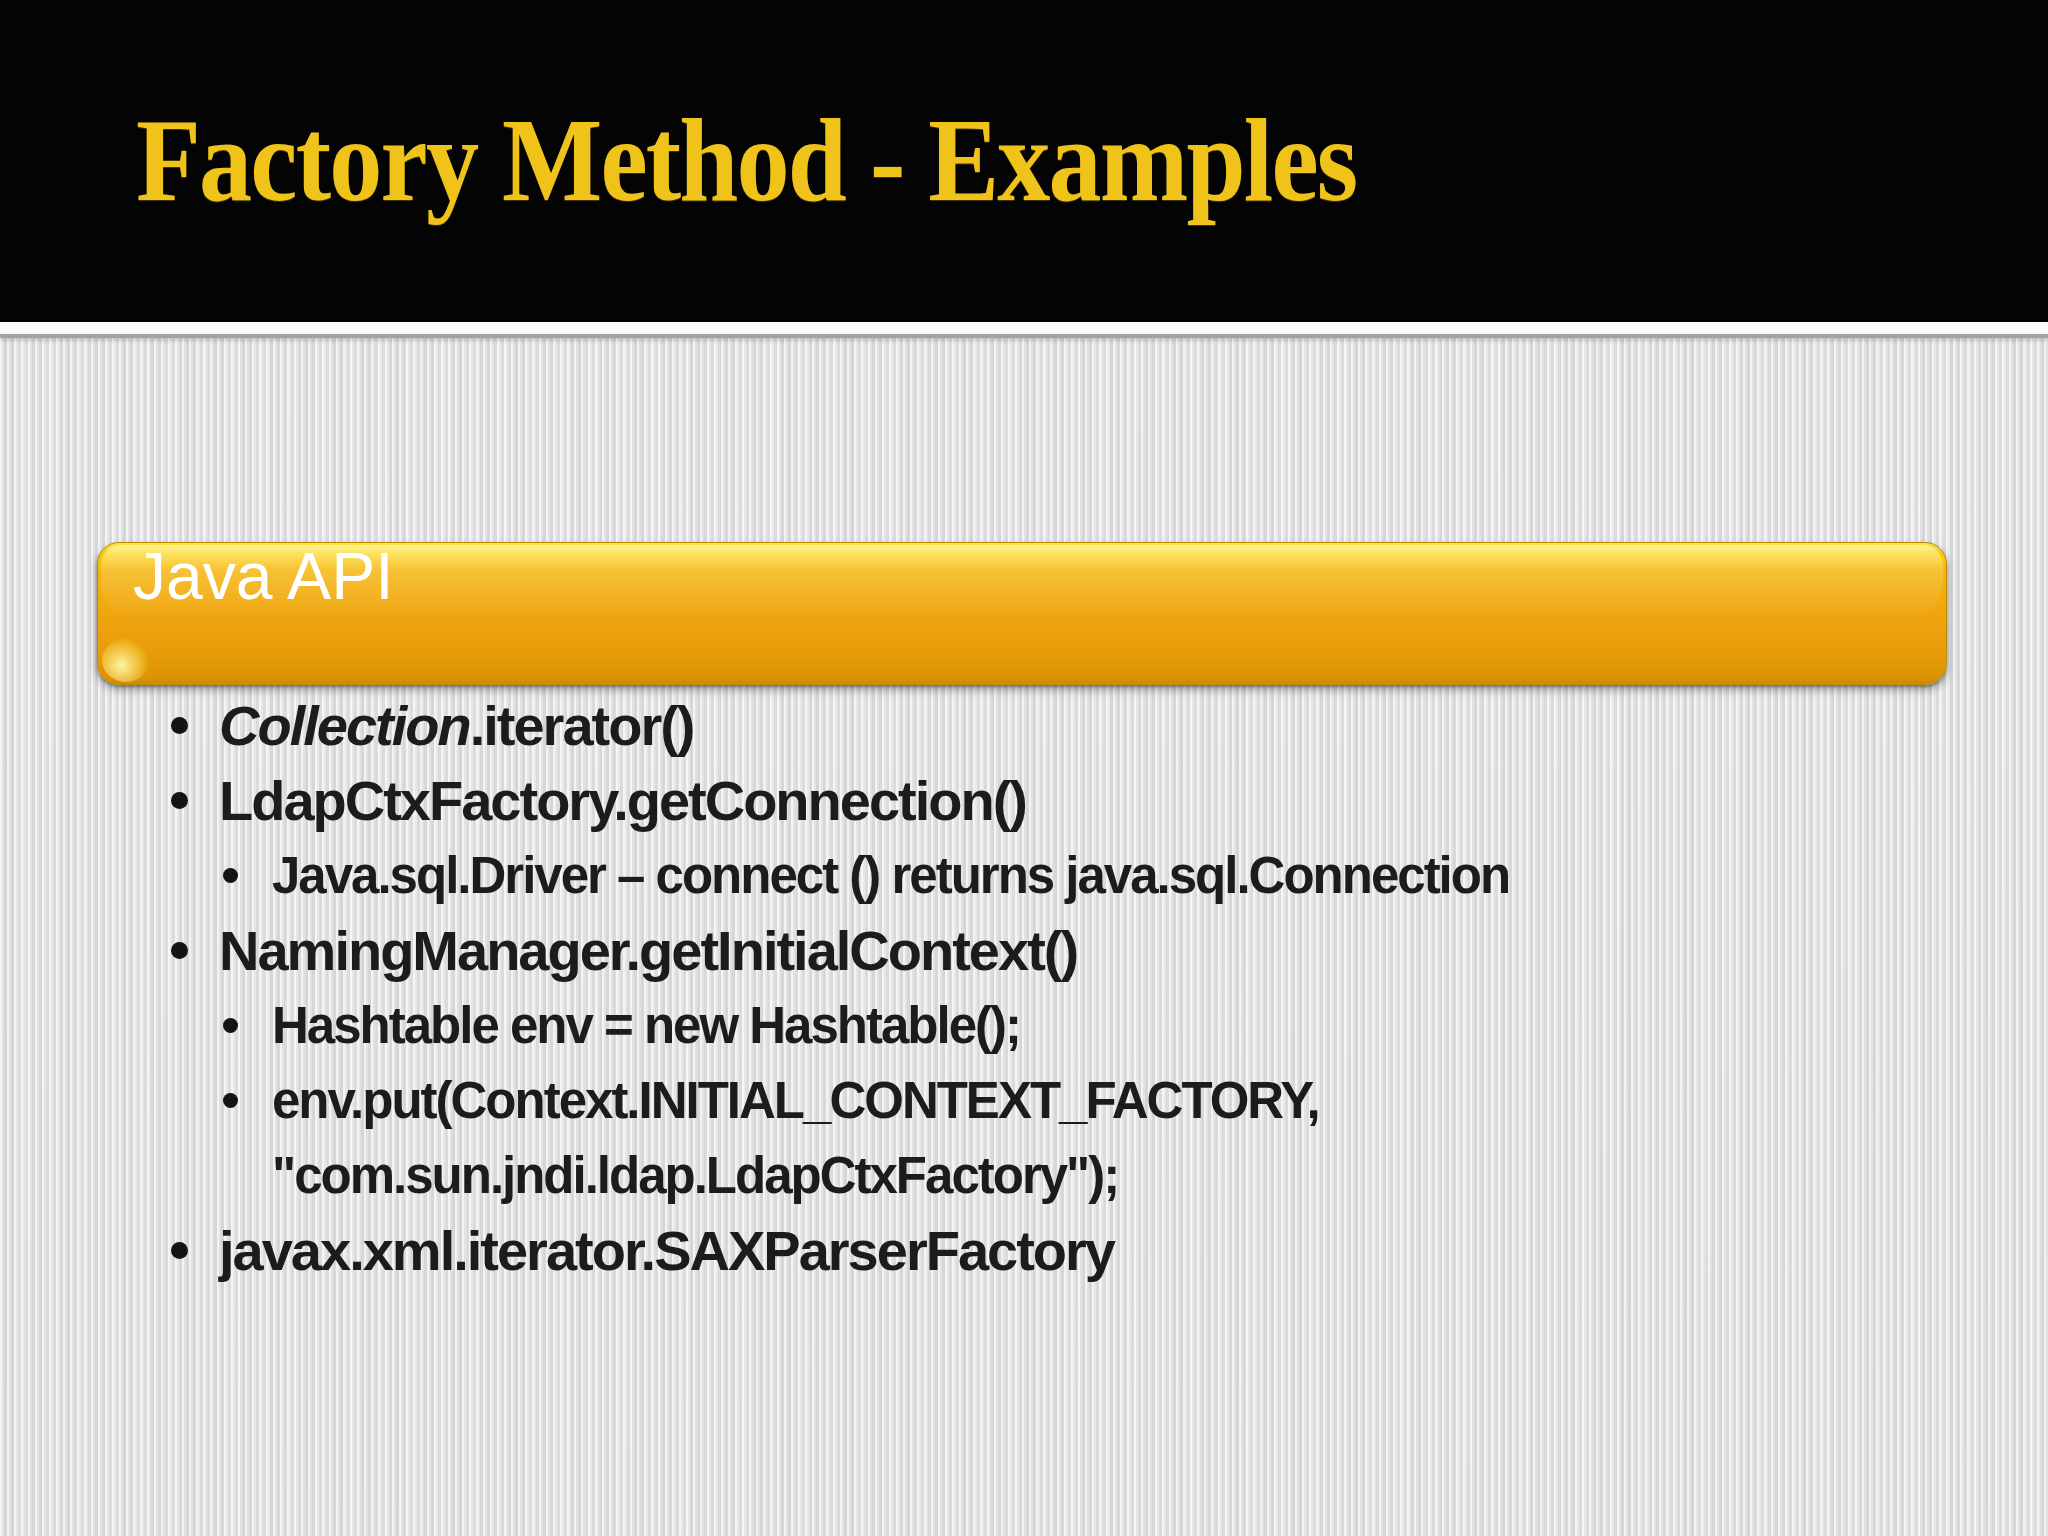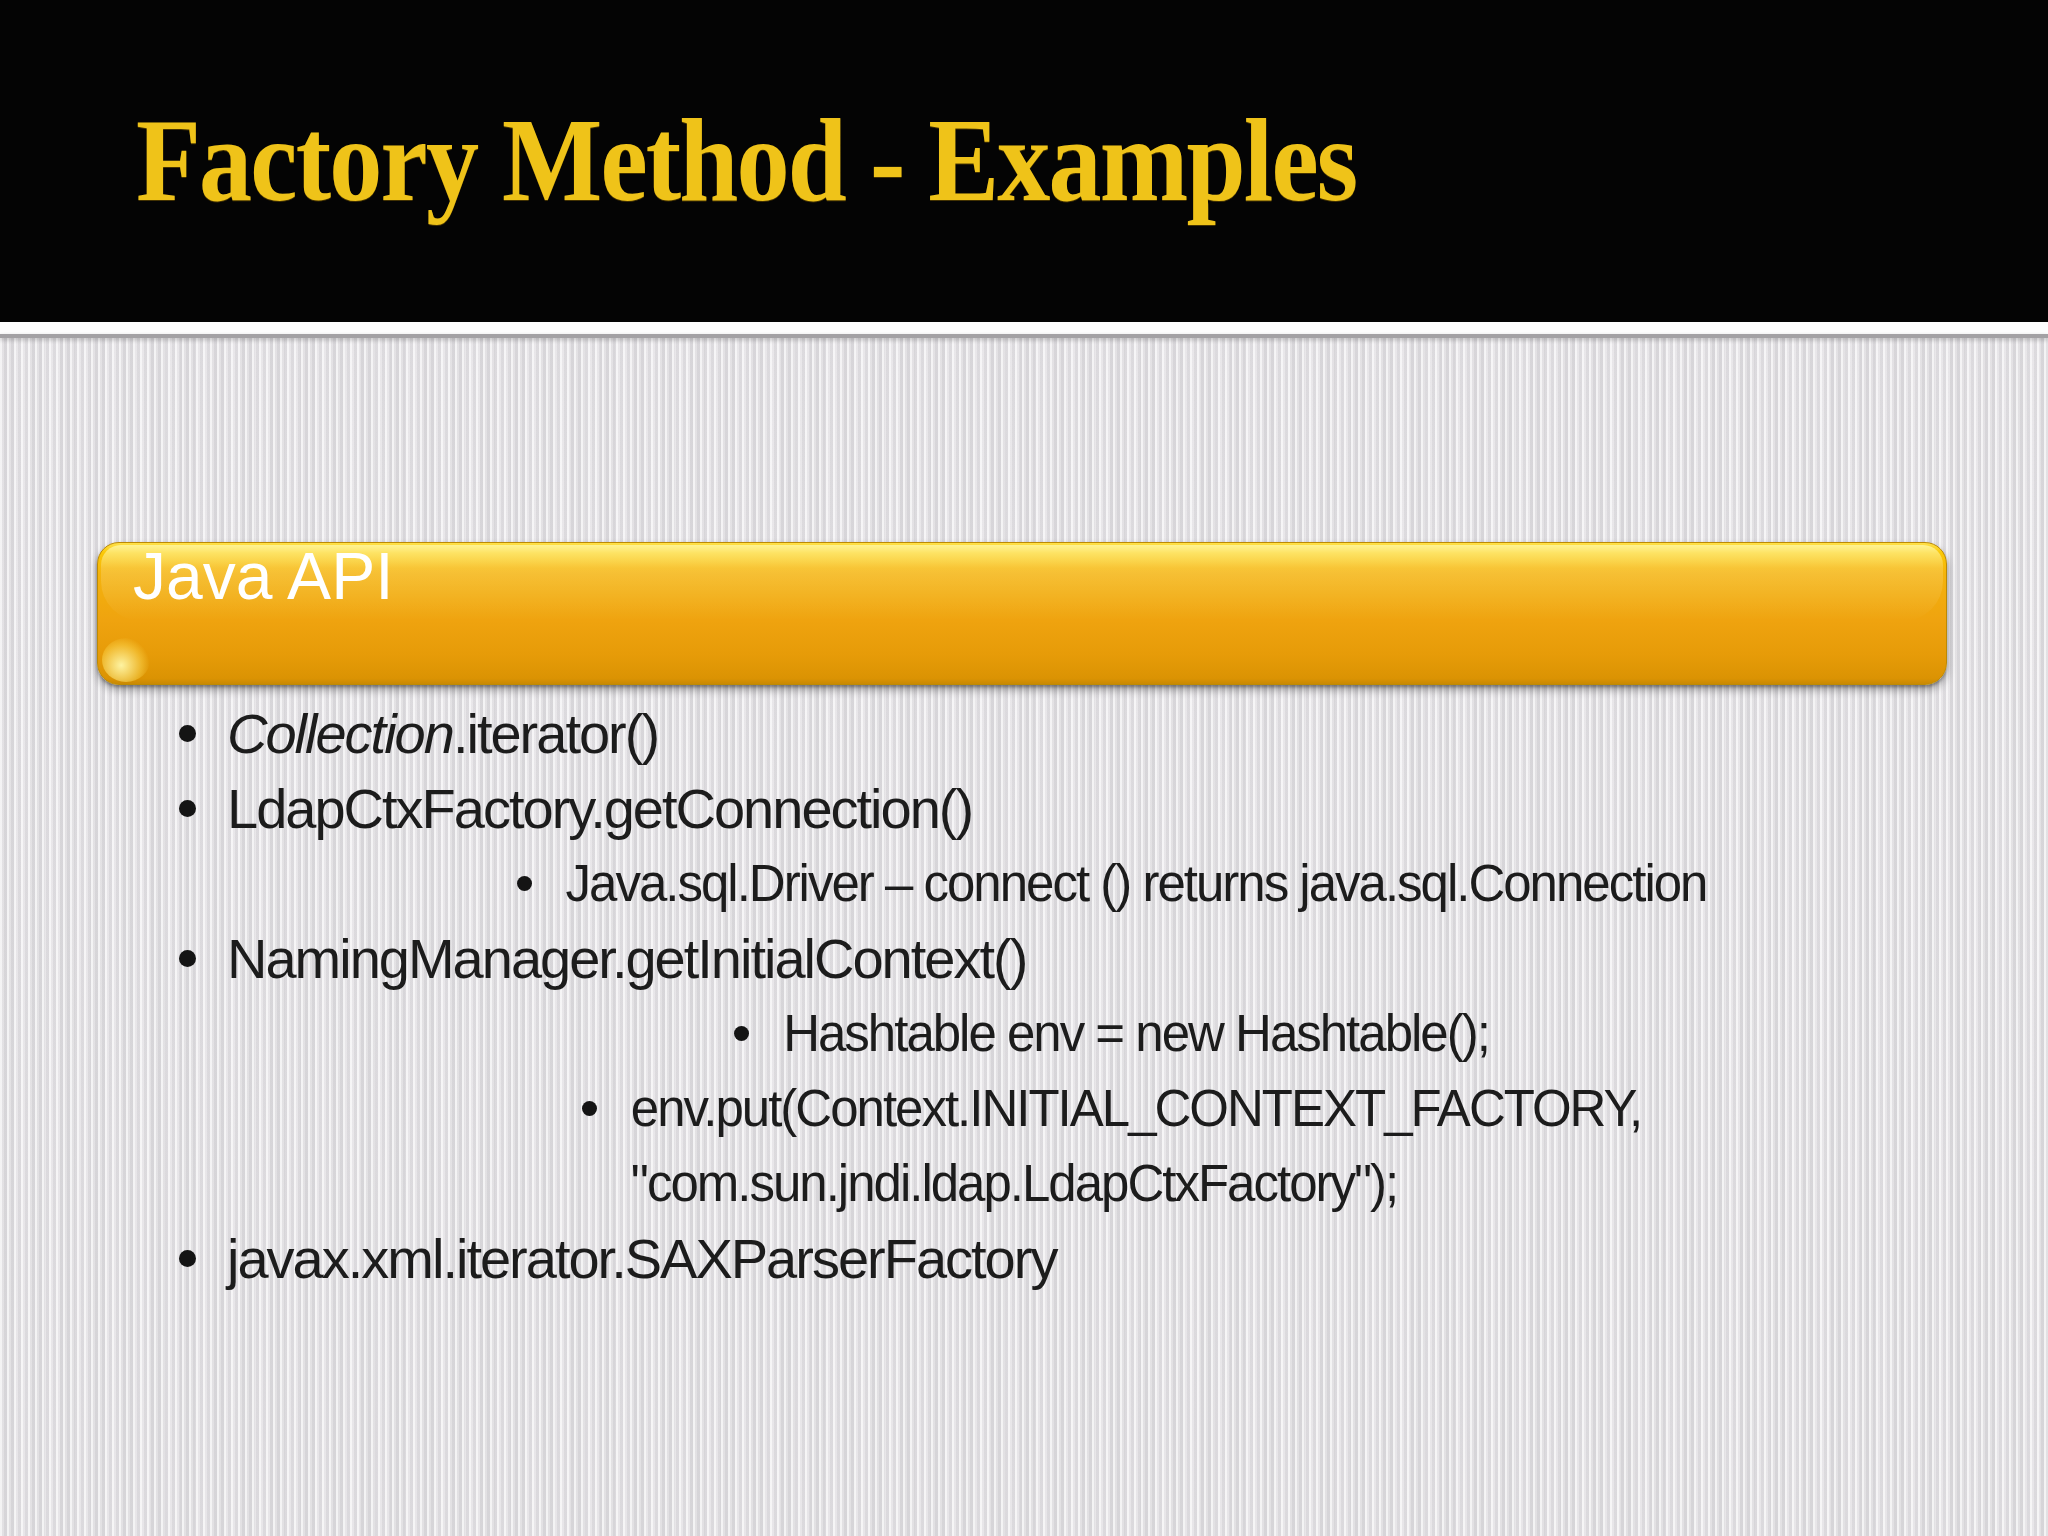--- a/index.html
+++ b/index.html
@@ -109,39 +109,40 @@
     line-height: 1;
     letter-spacing: 0px;
     color: var(--banner-label-color, #ffffff);
   }
 
   
   .bullets {
     position: absolute;
     left: 0; top: 684px;
     width: 1980px;
-    margin: 12px; padding: 0;
+    margin: 4px; padding: 0;
     list-style: none;
     color: var(--text-color, #1c1c1c);
+    font-weight: bold;
   }
   .bullet {
     display: flex;
     align-items: flex-start;
     line-height: 75px;
     letter-spacing: -2px;
   }
   .bullet .dot {
     flex: none;
     border-radius: 50%;
     background: #141414;
   }
   .bullet .text { white-space: nowrap; }
   .level-1 { margin-left: 167px; font-size: 56px; }
   .level-1 .dot { width: 17px; height: 17px; margin-top: 29px; margin-right: 31px; }
-  .level-2 { margin-left: 219px; font-size: 51px; justify-content: center; }
+  .level-2 { margin-left: 219px; font-size: 51px; }
   .level-2 .dot { width: 15px; height: 15px; margin-top: 30px; margin-right: 34px; }
 </style>
 </head>
 <body>
 
 <div class="slide">
 
   <header class="title-bar">
     <h1 class="slide-title">Factory Method - Examples</h1>
   </header>

